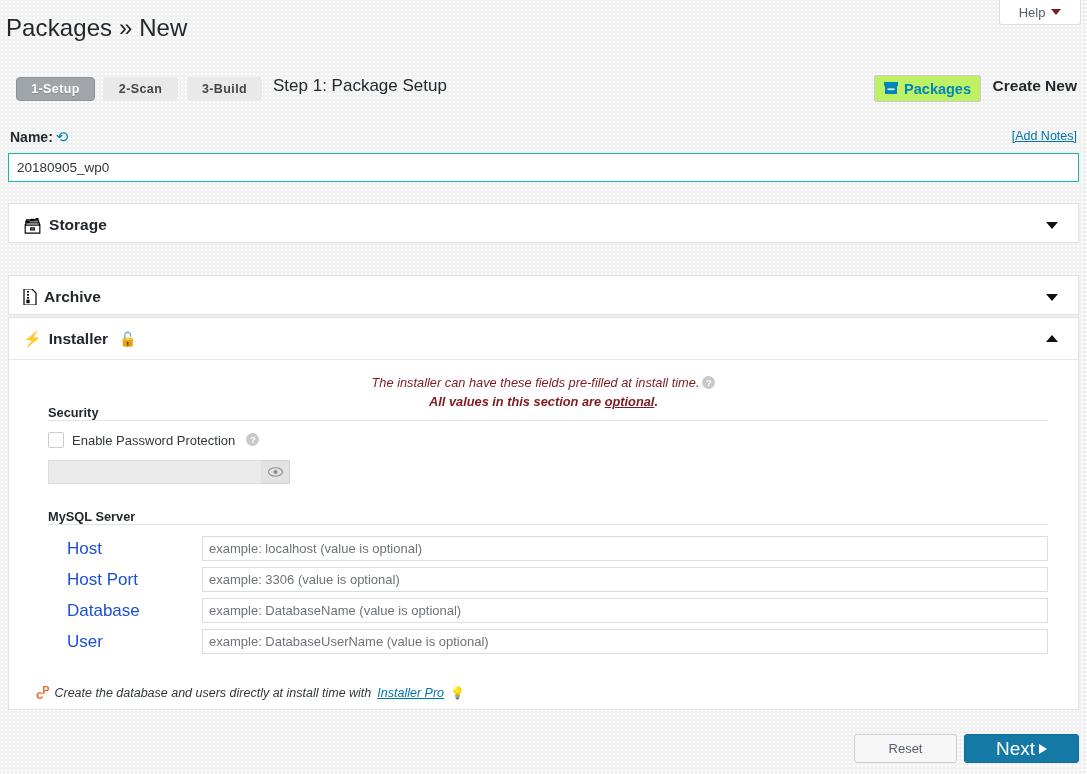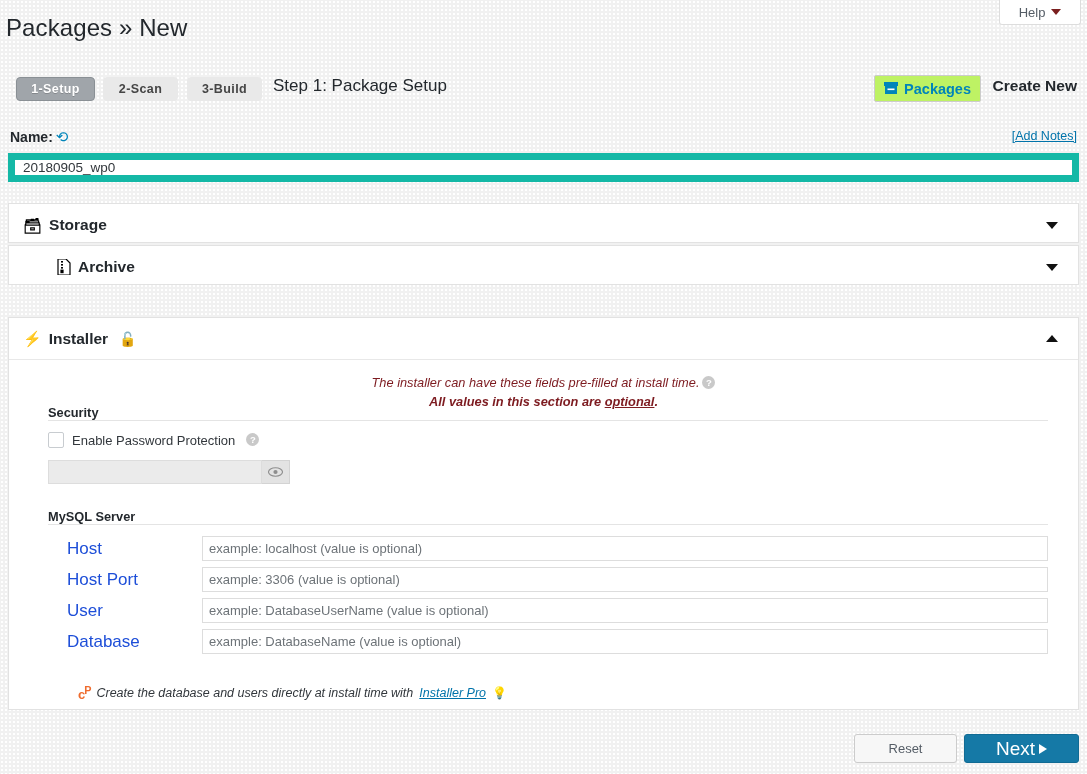--- a/index.html
+++ b/index.html
@@ -138,21 +138,21 @@
     right: 0; top: 1px;
     color: #0073aa;
     text-decoration: underline;
     font-size: 12.5px;
     cursor: pointer;
   }
   #name-input {
     position: absolute;
     left: 8px; top: 153px;
     width: 1071px; height: 29px;
-    border: 7px solid #14b8a6;
+    border: 1px solid #14b8a6;
     background: #fff;
     padding: 0 8px;
     font-family: "Liberation Sans", sans-serif;
     font-size: 13.5px;
     color: #32373c;
     outline: none;
   }
 
   
   .panel {
@@ -187,21 +187,21 @@
     position: absolute;
     right: 20px;
     width: 0; height: 0;
     border-left: 6px solid transparent;
     border-right: 6px solid transparent;
   }
   .chev.down { border-top: 7px solid #111; }
   .chev.up   { border-bottom: 7px solid #111; }
 
   #panel-storage  { top: 203px; height: 40px; }
-  #panel-archive  { top: 245px; height: 40px; padding-left: 34px; }
+  #panel-archive  { top: 275px; height: 40px; }
   #panel-installer{ top: 317px; height: 393px; }
   #panel-installer .panel-header { border-bottom: 1px solid #e8e8e8; }
 
   .lock-icon {
     color: #a00b0b;
     font-size: 14px;
     margin-left: 11px;
   }
 
   
@@ -316,21 +316,20 @@
     font-style: italic;
     font-size: 12.5px;
     color: #32373c;
   }
   #dp-logo {
     color: #ef6c2e;
     font-weight: bold;
     font-size: 13px;
     font-style: normal;
     letter-spacing: -1px;
-    margin-left: 42px;
   }
   #dup-pro-link {
     color: #0073aa;
     text-decoration: underline;
     font-style: italic;
     cursor: pointer;
   }
   #bulb-icon { color: #b9b9b9; font-size: 12px; font-style: normal; }
 
   
@@ -471,26 +470,26 @@
 <div id="mysql-fields">
   <div class="field-row">
     <span class="field-label">Host</span>
     <input class="field-input" type="text" placeholder="example: localhost (value is optional)" style="">
   </div>
   <div class="field-row">
     <span class="field-label">Host Port</span>
     <input class="field-input" type="text" placeholder="example: 3306 (value is optional)" style="">
   </div>
   <div class="field-row">
+    <span class="field-label">Database</span>
+    <input class="field-input" type="text" placeholder="example: DatabaseName (value is optional)" style="">
+  </div>
+  <div class="field-row">
     <span class="field-label">User</span>
     <input class="field-input" type="text" placeholder="example: DatabaseUserName (value is optional)" style="">
-  </div>
-  <div class="field-row">
-    <span class="field-label">Database</span>
-    <input class="field-input" type="text" placeholder="example: DatabaseName (value is optional)" style="">
   </div>
 </div>
 
 <div id="dup-pro-line">
   <span id="dp-logo">c<sup>P</sup></span>
   <span>Create the database and users directly at install time with </span>
   <span id="dup-pro-link">Installer Pro</span>
   <span id="bulb-icon">💡</span>
 </div>
 

